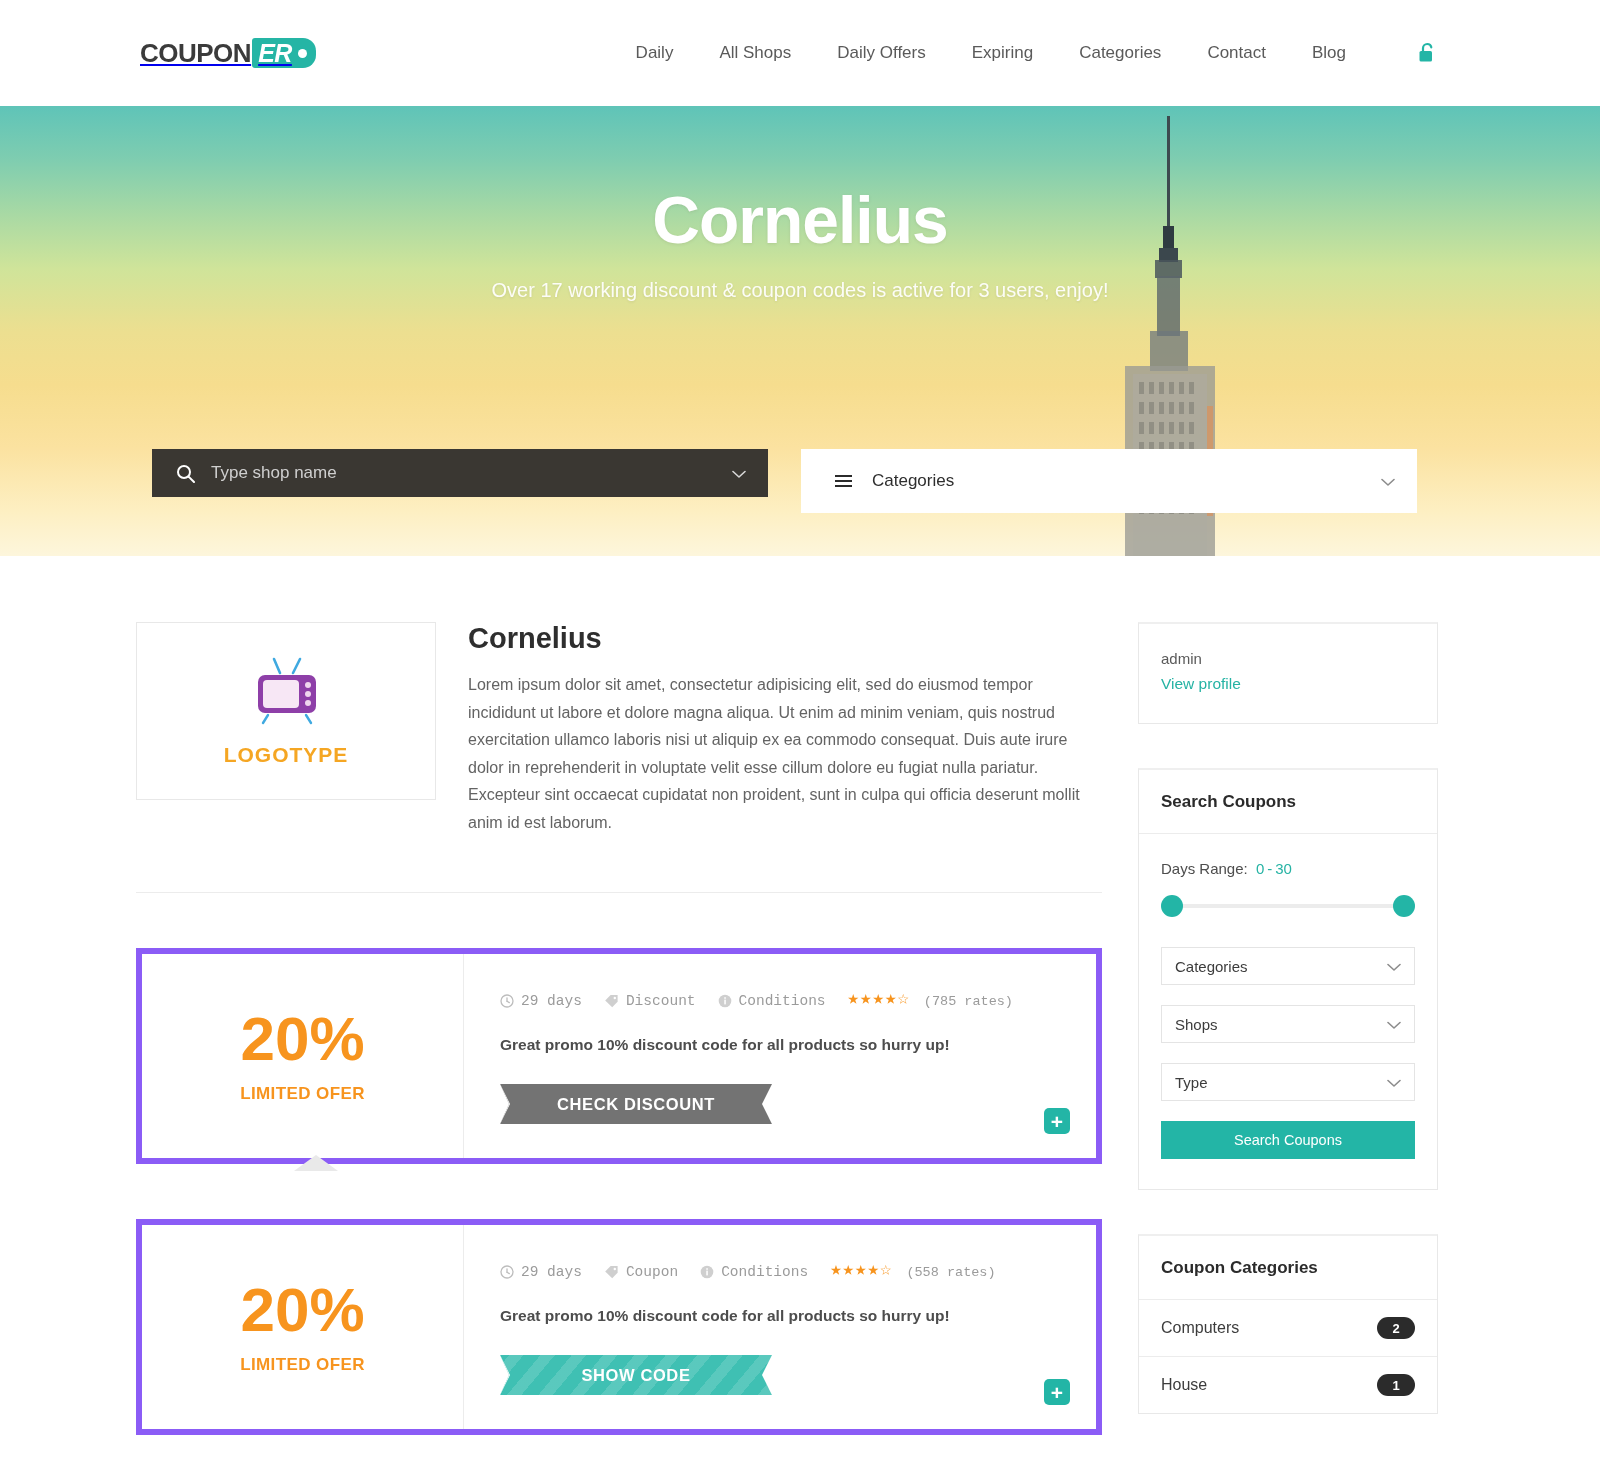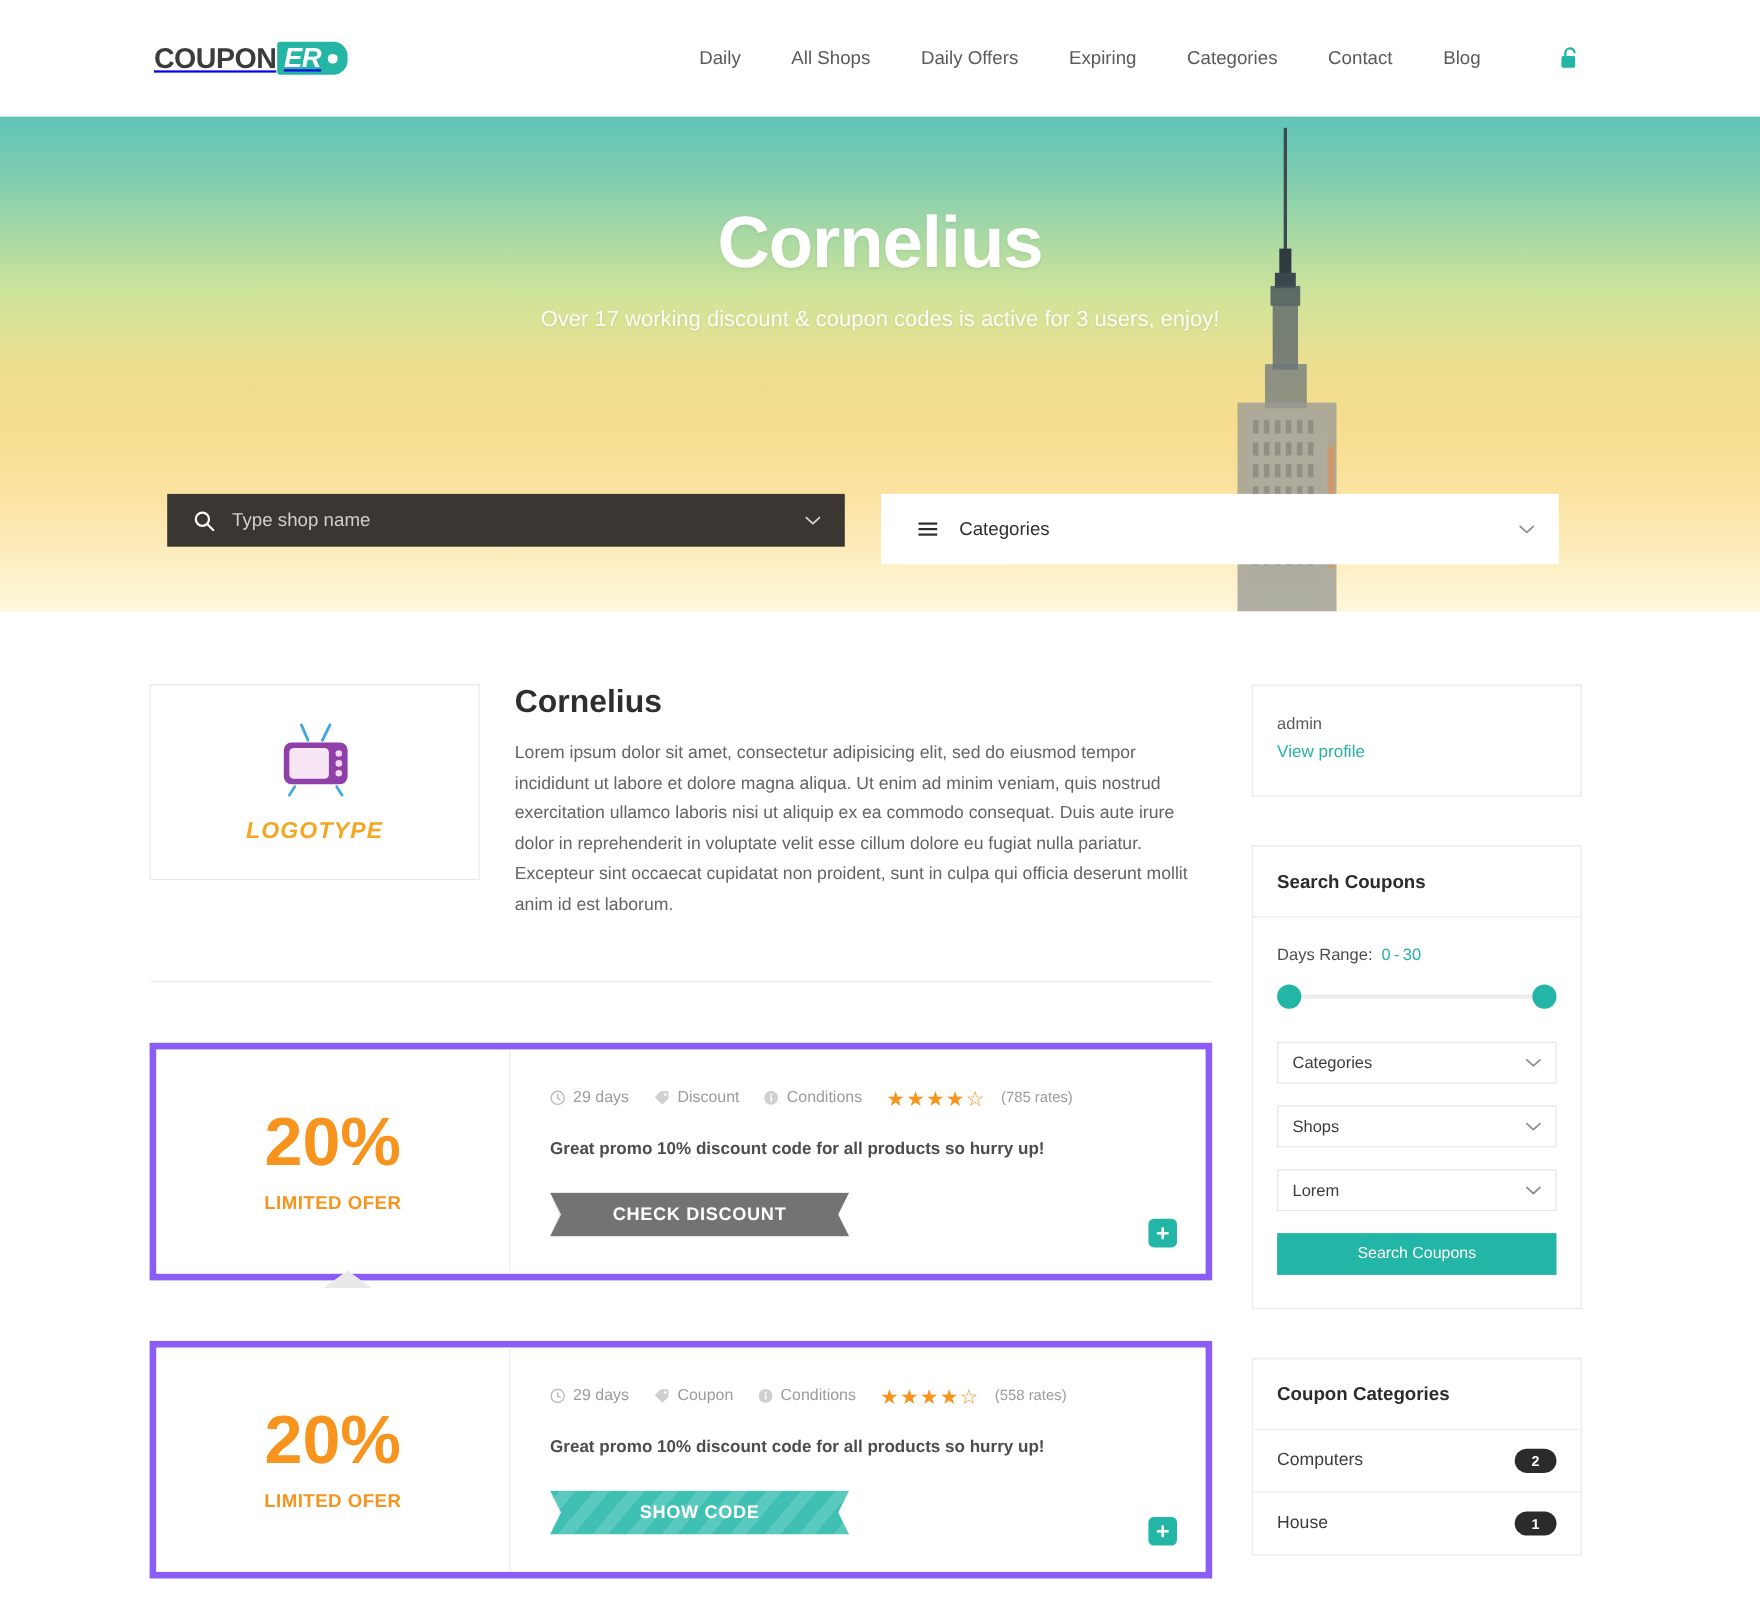--- a/index.html
+++ b/index.html
@@ -163,21 +163,20 @@
   .sidebar { width: 300px; }
 
   
   .shop-head { display: flex; gap: 32px; }
   .shop-logo-box {
     width: 300px; height: 178px;
     border: 1px solid #e8e8e8;
     background:#fff;
     display:flex; align-items:center; justify-content:center;
     flex: 0 0 300px;
-    font-style: italic;
   }
   .shop-logo-inner { text-align:center; }
   .logotype-text {
     font-size: 21px; font-weight: bold; color: #f5a623;
     letter-spacing: 1px; margin-top: 4px;
   }
   .shop-title {
     font-size: 29px; font-weight: bold; color: #2e2e2e; margin-bottom: 16px;
   }
   .shop-desc { font-size: 16px; line-height: 1.72; color: #636363; }
@@ -201,21 +200,21 @@
     padding: 44px 0;
   }
   .coupon-percent {
     font-size: 62px; font-weight: bold; color: #f7941e; line-height: 1;
   }
   .coupon-limited {
     margin-top: 14px; font-size: 17px; font-weight: bold;
     color: #f7941e; letter-spacing: .4px;
   }
   .coupon-right { flex: 1; padding: 36px 30px 34px 36px; position: relative; }
-  .meta-row { display:flex; align-items:flex-start; gap: 9px; flex-wrap: nowrap; }
+  .meta-row { display:flex; align-items:flex-end; gap: 9px; flex-wrap: nowrap; font-family: Liberation Mono, monospace; }
   .meta-item { display:flex; align-items:center; gap:7px; color:#9b9b9b; font-size:14.5px; margin-right:13px; }
   .stars { display:flex; align-items:center; gap:1px; margin-right:6px; }
   .star { color:#f7941e; font-size:19px; line-height:1; }
   .star.empty { color:#f7941e; }
   .rates { color:#9b9b9b; font-size:13.5px; }
   .promo-text {
     margin-top: 27px; font-size: 15.5px; font-weight: bold; color:#4d4d4d;
   }
   .btn-ticket {
     margin-top: 30px;
@@ -599,21 +598,21 @@
                 <path d="M1 1.5 L7 7 L13 1.5" fill="none" stroke="#8c8c8c" stroke-width="1.6" stroke-linecap="round" stroke-linejoin="round"></path>
               </svg></span>
         </div>
         <div class="sel">
           <span>Shops</span>
           <span class="chev dark"><svg width="14" height="9" viewBox="0 0 14 9">
                 <path d="M1 1.5 L7 7 L13 1.5" fill="none" stroke="#8c8c8c" stroke-width="1.6" stroke-linecap="round" stroke-linejoin="round"></path>
               </svg></span>
         </div>
         <div class="sel">
-          <span>Lorem</span>
+          <span>Type</span>
           <span class="chev dark"><svg width="14" height="9" viewBox="0 0 14 9">
                 <path d="M1 1.5 L7 7 L13 1.5" fill="none" stroke="#8c8c8c" stroke-width="1.6" stroke-linecap="round" stroke-linejoin="round"></path>
               </svg></span>
         </div>
         <button class="btn-search-coupons">Search Coupons</button>
       </div>
     </section>
 
     <section class="widget">
       <div class="widget-head">Coupon Categories</div>

